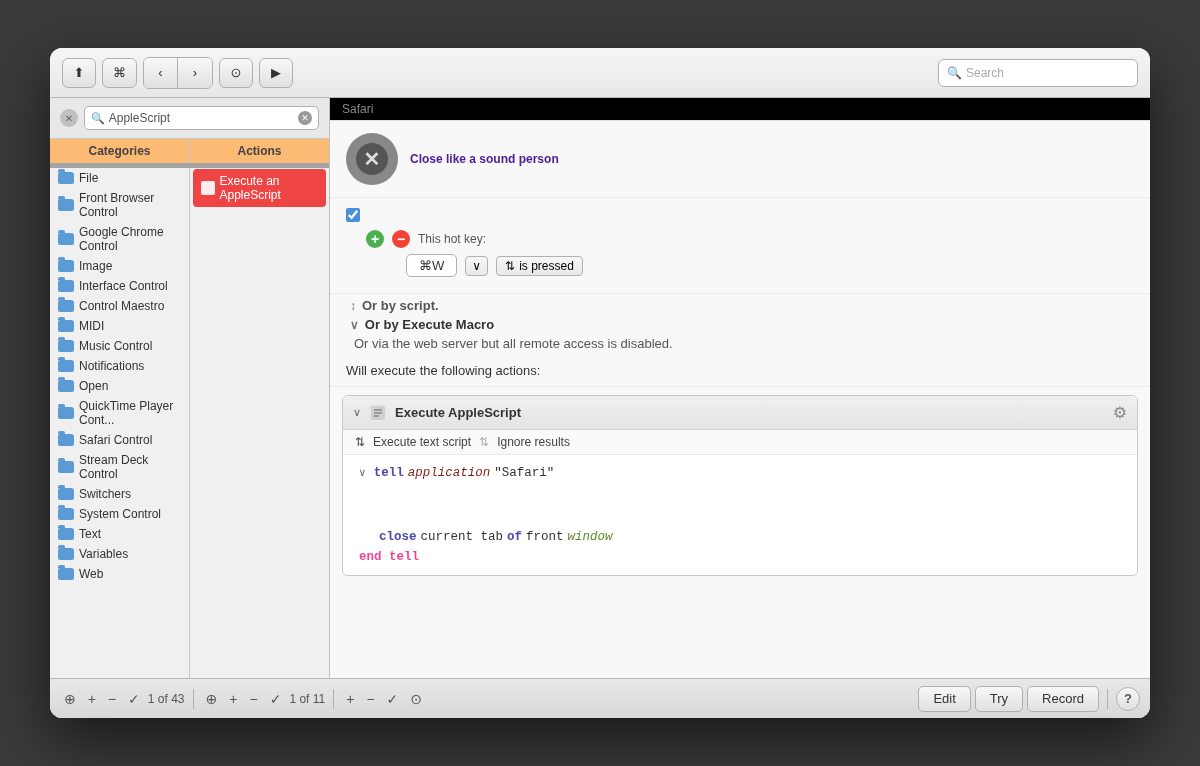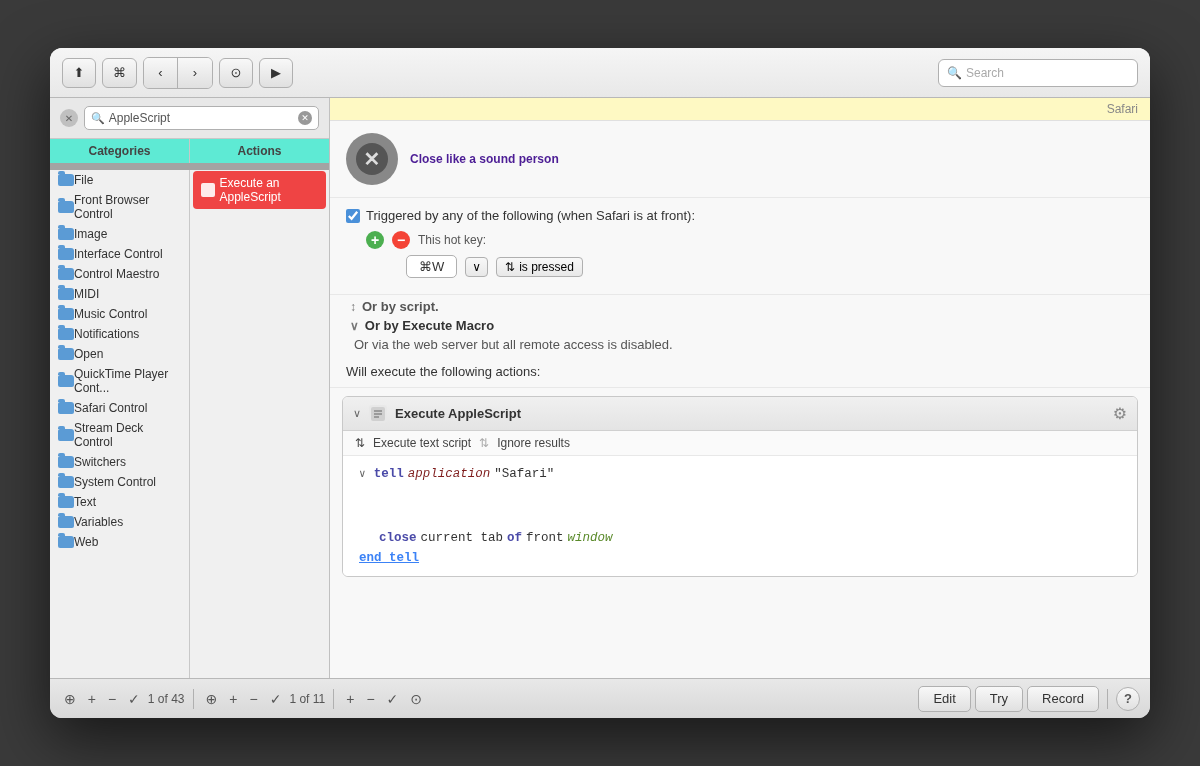--- a/index.html
+++ b/index.html
@@ -154,22 +154,22 @@
       cursor: pointer;
       display: flex;
       align-items: center;
       justify-content: center;
       font-size: 9px;
       color: #fff;
       margin-left: auto;
     }
     .pane-headers {
       display: flex;
-      background: #5eead4;
-      border-bottom: 7px solid #a3a3a3;
+      background: #fdba74;
+      border-bottom: 5px solid #a3a3a3;
     }
     .pane-header {
       flex: 1;
       text-align: center;
       padding: 5px 8px;
       font-size: 12px;
       font-weight: 600;
       color: #444;
       border-right: 1px solid #c8c8c8;
     }
@@ -188,20 +188,21 @@
       flex: 1;
       overflow-y: auto;
     }
     .category-item {
       display: flex;
       align-items: center;
       padding: 3px 8px;
       font-size: 12px;
       color: #333;
       cursor: pointer;
+      gap: 5px;
     }
     .folder-icon {
       width: 16px;
       height: 12px;
       background: #5b9bd5;
       border-radius: 2px 3px 2px 2px;
       position: relative;
       flex-shrink: 0;
     }
     .folder-icon::before {
@@ -237,25 +238,25 @@
     .detail-panel {
       flex: 1;
       background: #f8f8f8;
       overflow-y: auto;
       padding: 0;
       display: flex;
       flex-direction: column;
     }
     .detail-top-bar {
       display: flex;
-      justify-content: flex-end;
+      justify-content: flex-start;
       padding: 4px 12px;
       font-size: 12px;
       color: #888;
-      background: #fef9c3;
+      background: #000000;
       border-bottom: 1px solid #e0e0e0;
     }
     .macro-header {
       display: flex;
       align-items: center;
       padding: 12px 16px;
       gap: 12px;
       border-bottom: 1px solid #e8e8e8;
     }
     .macro-icon {
@@ -448,21 +449,21 @@
       font-family: "Menlo", "Monaco", "Courier New", monospace;
       font-size: 12.5px;
       line-height: 1.6;
       background: #fff;
       color: #333;
     }
     .script-line { display: flex; align-items: baseline; gap: 4px; }
     .kw-tell { color: #4a4aa8; font-weight: bold; }
     .kw-close { color: #4a4aa8; font-weight: bold; }
     .kw-of { color: #4a4aa8; font-weight: bold; }
-    .kw-end { color: #3b82f6; font-weight: bold; text-decoration: underline; }
+    .kw-end { color: #ec4899; font-weight: bold; }
     .kw-application { color: #7f1d1d; font-style: italic; }
     .kw-window { color: #5a8a2a; font-style: italic; }
     .kw-string { color: #333; }
     .kw-plain { color: #333; }
     .indent1 { padding-left: 20px; margin-top: 44px; }
     .statusbar {
       background: linear-gradient(to bottom, #e8e8e8, #d8d8d8);
       height: 40px;
       display: flex;
       align-items: center;
@@ -589,20 +590,24 @@
           <div class="category-item">
             <div class="folder-icon"></div>
             <span>File</span>
           </div>
           <div class="category-item">
             <div class="folder-icon"></div>
             <span>Front Browser Control</span>
           </div>
           <div class="category-item">
             <div class="folder-icon"></div>
+            <span>Google Chrome Control</span>
+          </div>
+          <div class="category-item">
+            <div class="folder-icon"></div>
             <span>Image</span>
           </div>
           <div class="category-item">
             <div class="folder-icon"></div>
             <span>Interface Control</span>
           </div>
           <div class="category-item">
             <div class="folder-icon"></div>
             <span>Control Maestro</span>
           </div>
@@ -674,21 +679,20 @@
       <div class="macro-header">
         <div class="macro-icon">
           <div class="macro-icon-x">✕</div>
         </div>
         <span class="macro-title">Close like a sound person</span>
       </div>
 
       <div class="trigger-section">
         <div class="trigger-checkbox-row">
           <input type="checkbox" class="trigger-checkbox" checked="" style="">
-          <span>Triggered by any of the following (when Safari is at front):</span>
         </div>
         <div class="hotkey-row">
           <button class="add-trigger-btn">+</button>
           <button class="remove-trigger-btn">−</button>
           <span class="hotkey-label">This hot key:</span>
         </div>
         <div class="hotkey-row" style="margin-left:60px;">
           <div class="hotkey-display">⌘W</div>
           <div class="hotkey-dropdown">∨</div>
           <div class="hotkey-pressed">

